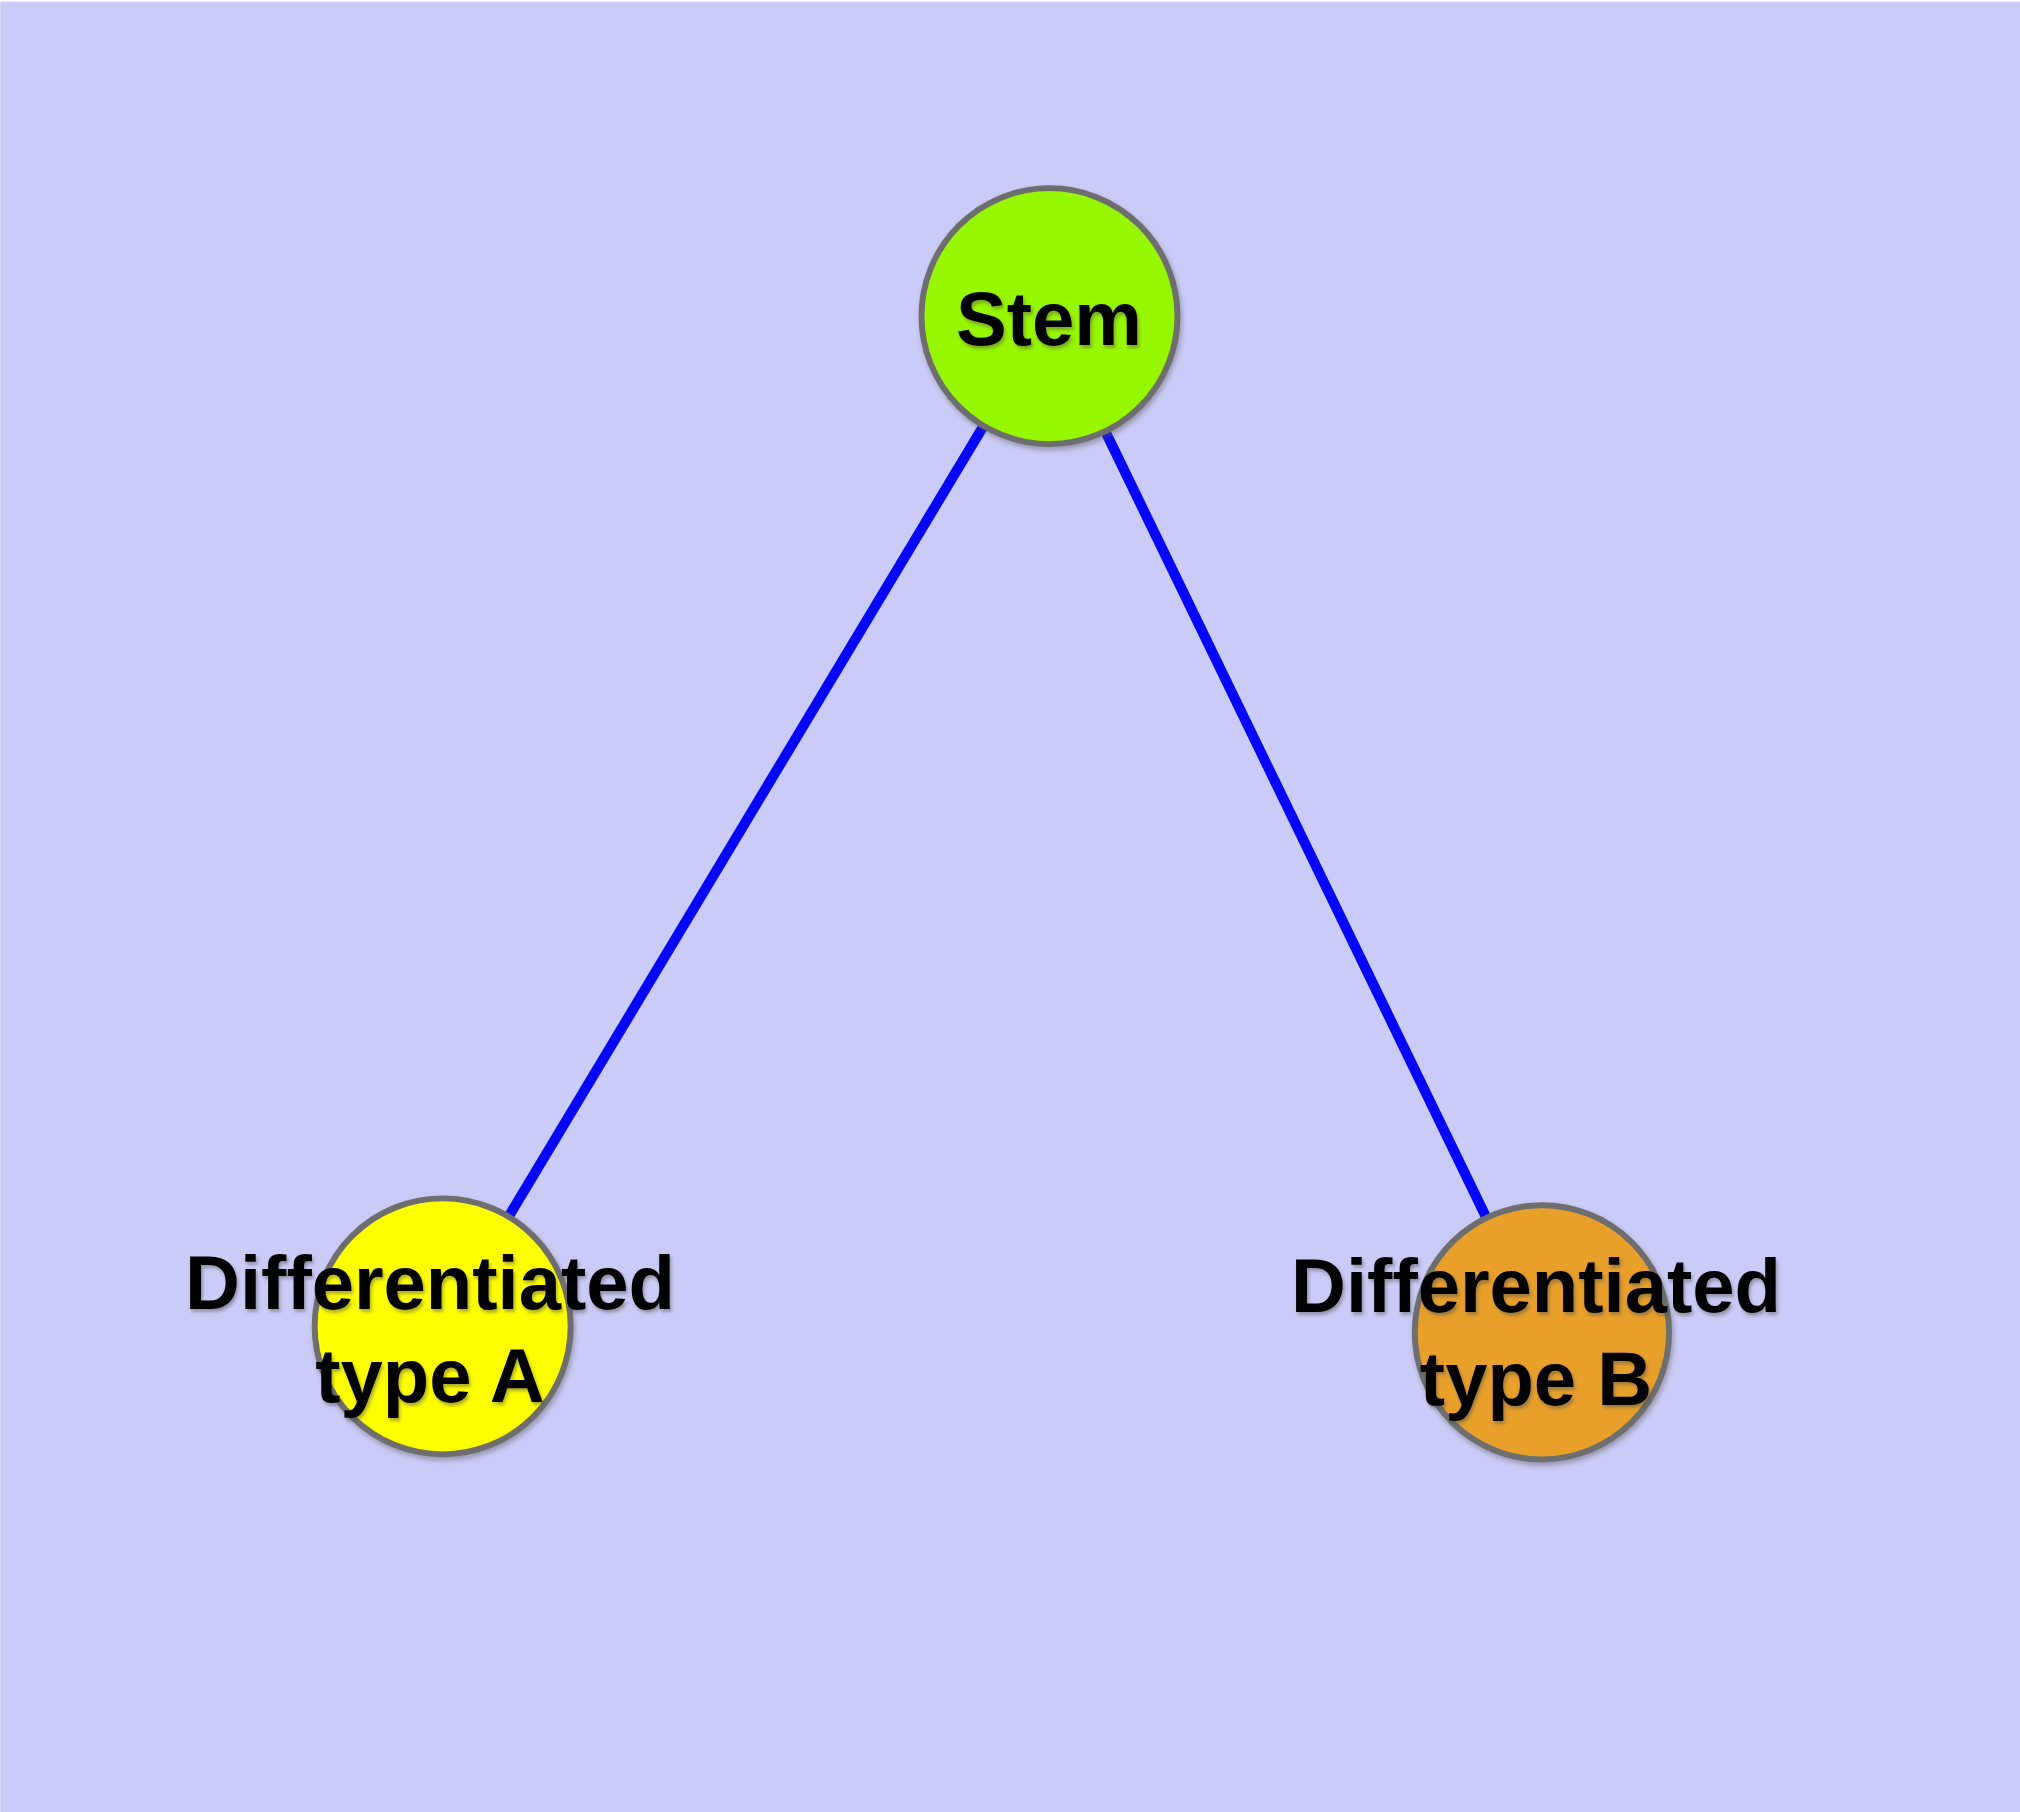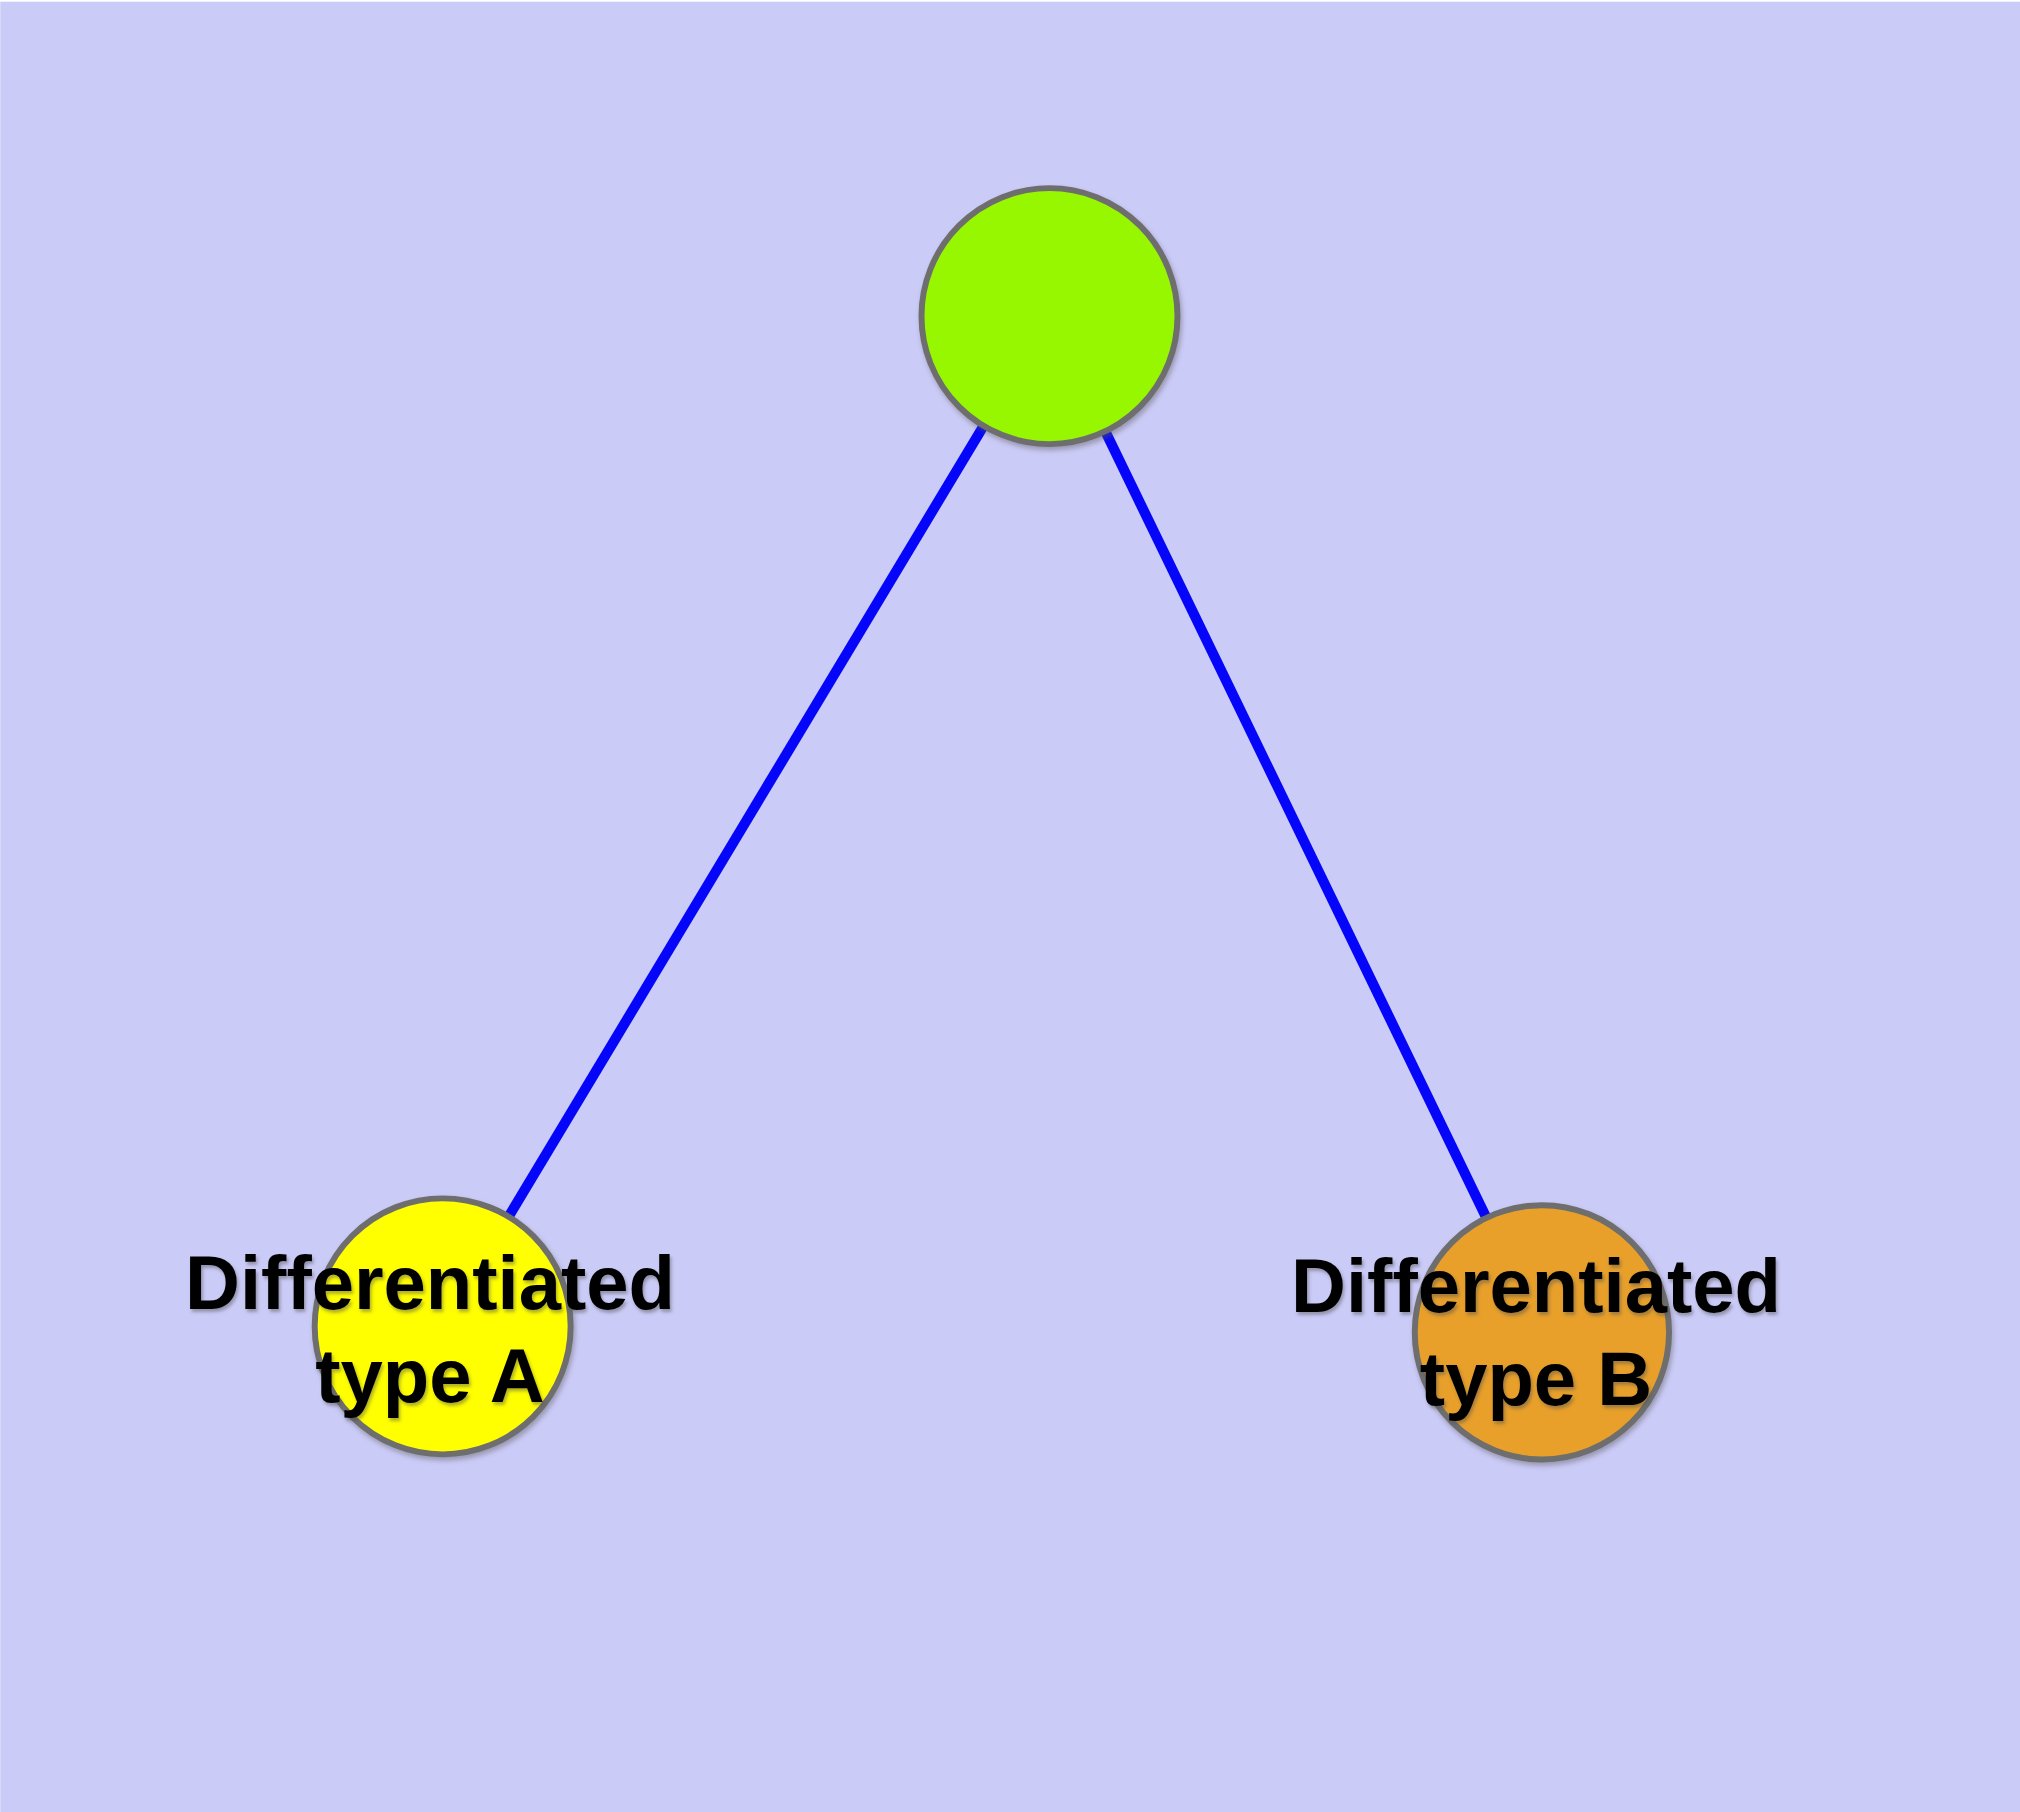--- a/index.html
+++ b/index.html
@@ -56,19 +56,20 @@
     <rect x="0" y="2" width="2384" height="2136" fill="#cbcbf8"></rect>
 
     <line class="edge-line" x1="1238" y1="373" x2="522" y2="1565" stroke="#0505fa"></line>
     <line class="edge-line" x1="1238" y1="373" x2="1819" y2="1572" stroke="#0505fa"></line>
 
     <circle class="node-circle" cx="1238" cy="373" r="151" fill="#97f700" stroke="#6e6e6e"></circle>
     <circle class="node-circle" cx="522" cy="1565" r="151" fill="#ffff00" stroke="#6e6e6e"></circle>
     <circle class="node-circle" cx="1819" cy="1572" r="150" fill="#e8a02b" stroke="#6e6e6e"></circle>
   </svg>
 
+  <div class="node-label label-stem">Stem</div>
   <div class="node-label label-type-a">Differentiated
 type A</div>
   <div class="node-label label-type-b">Differentiated
 type B</div>
 
 </div>
 
 
 </body></html>

